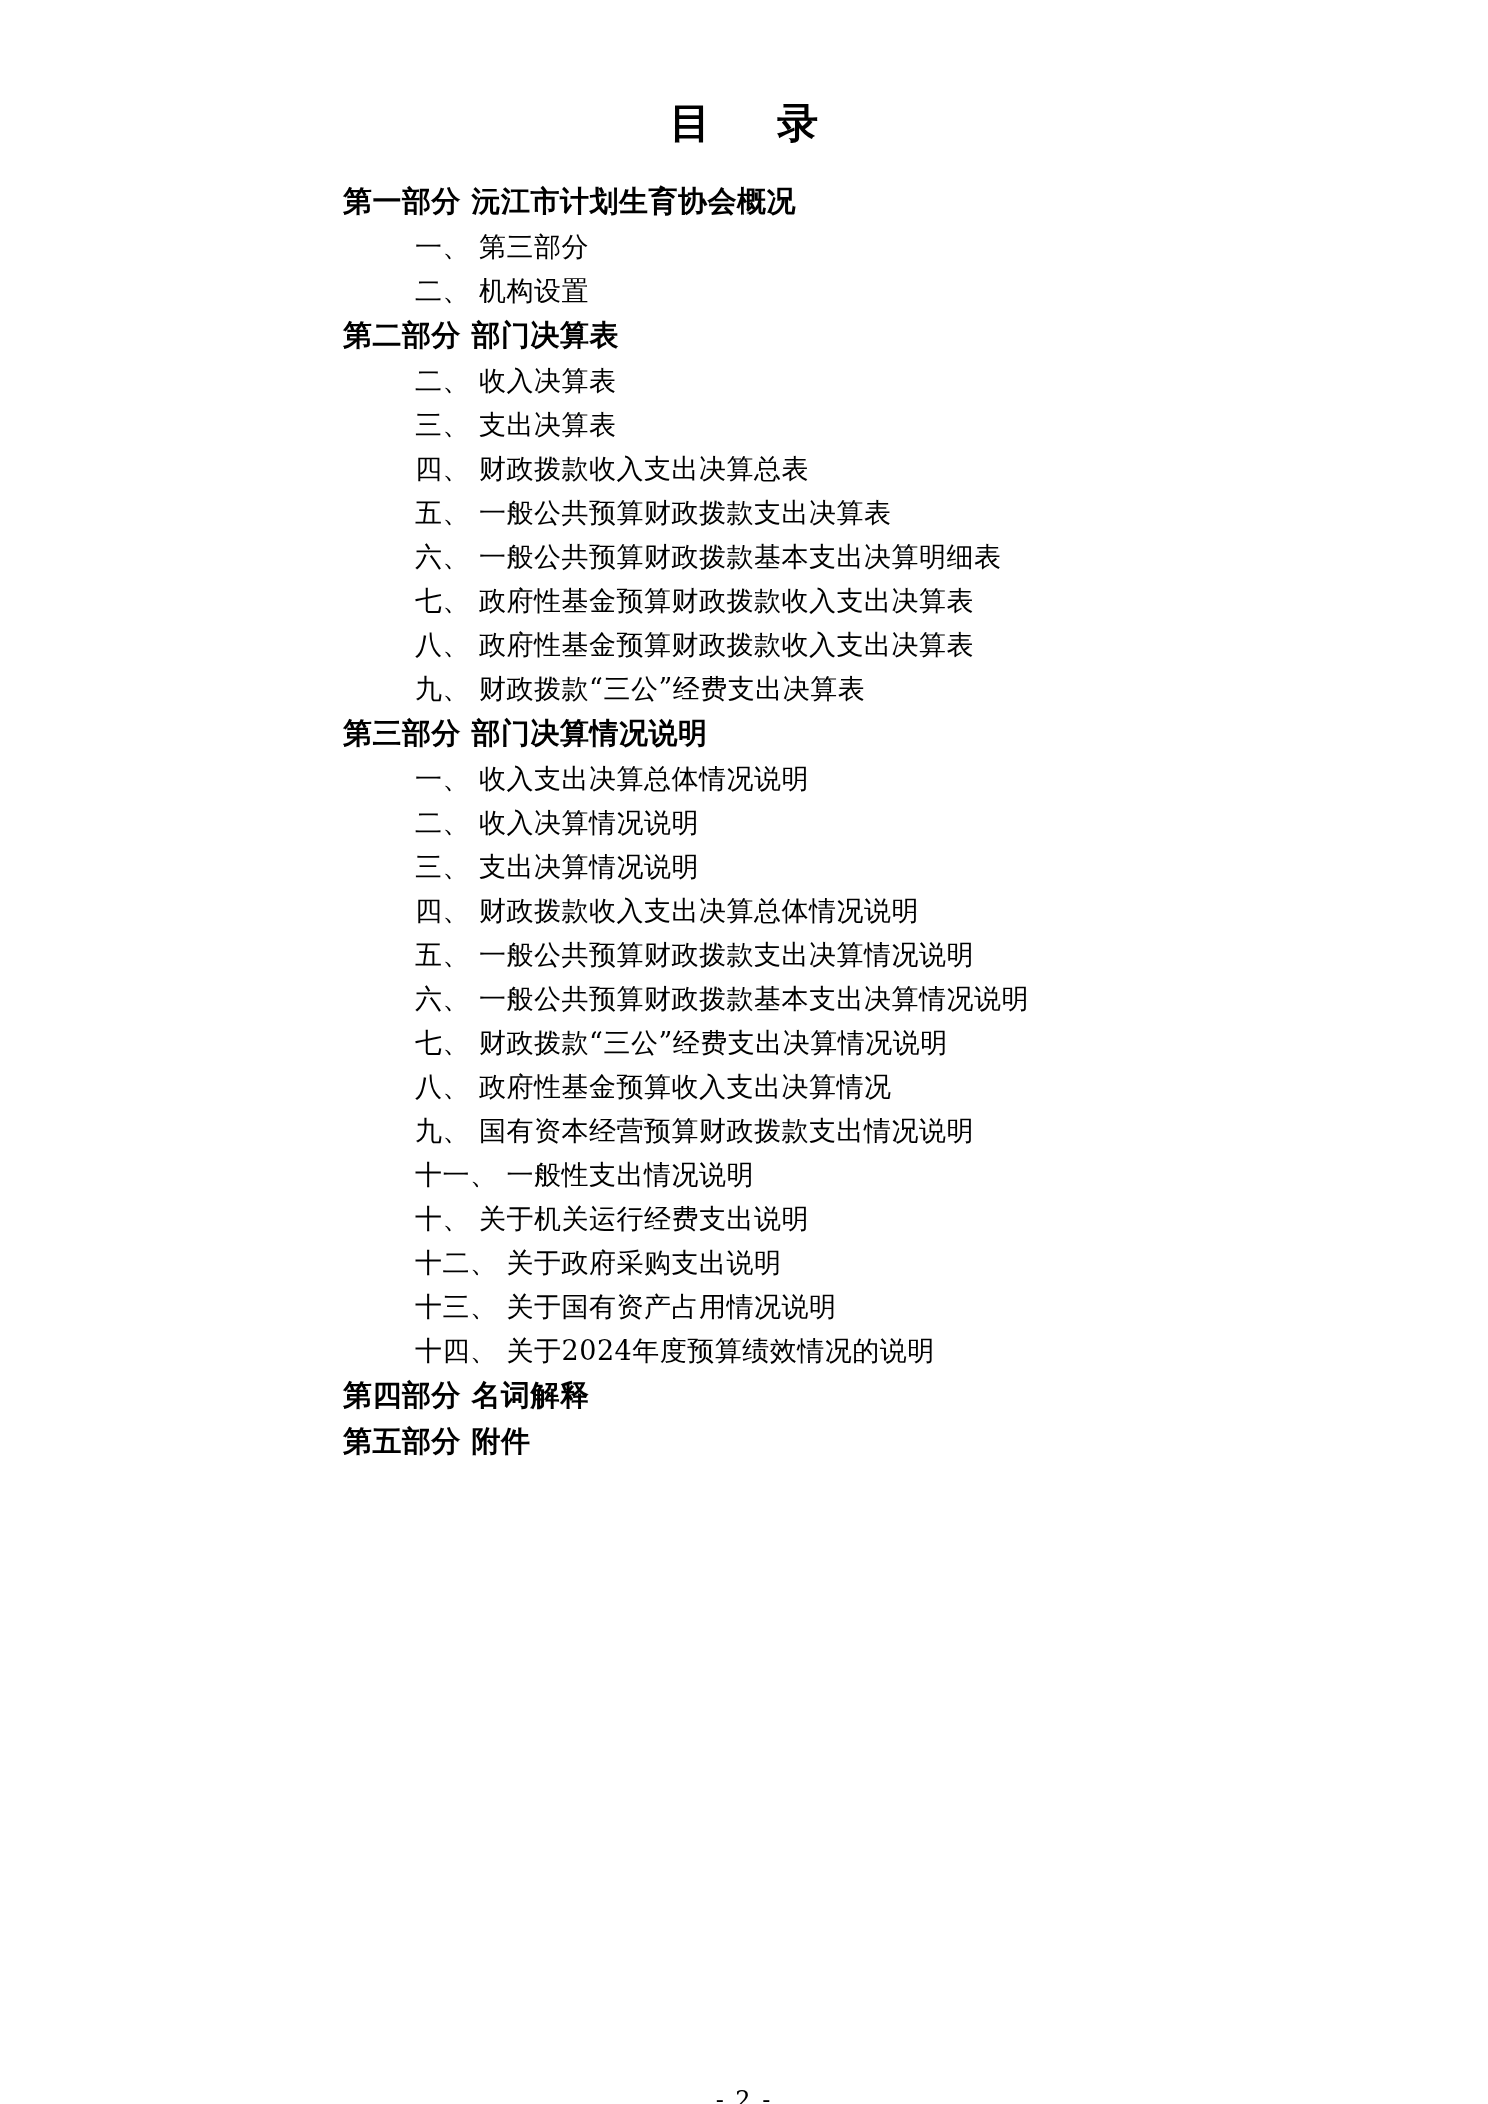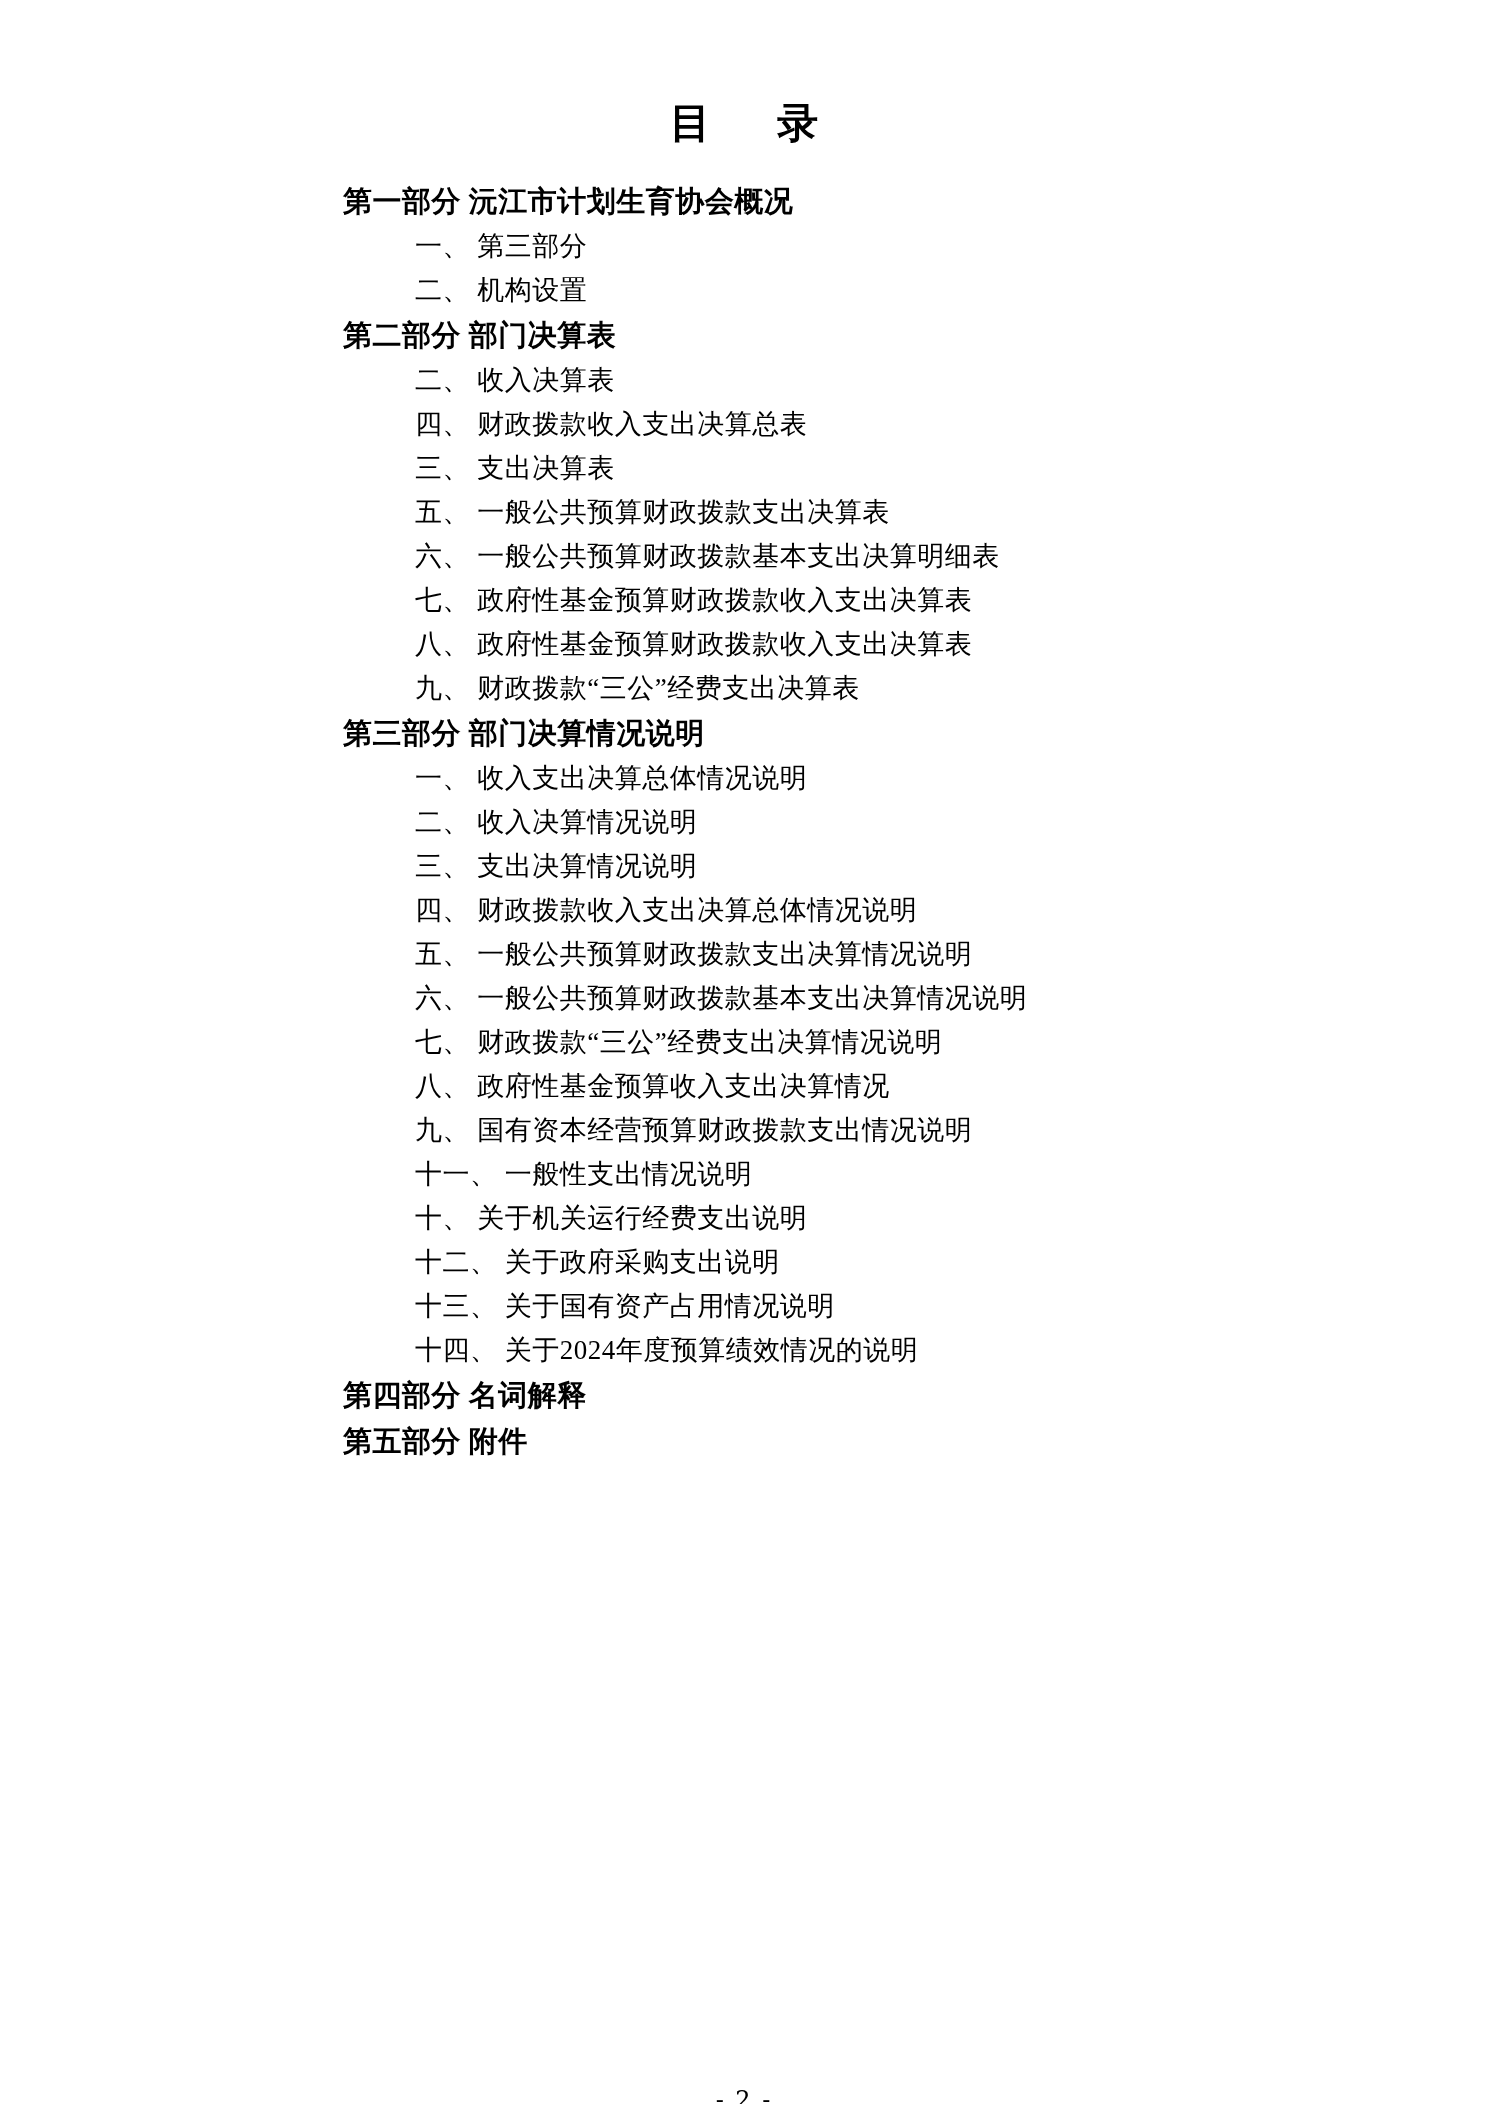--- a/index.html
+++ b/index.html
@@ -30,21 +30,20 @@
     margin-top: 96px;
     margin-bottom: 36px;
     padding-left: 26px;
     font-family: "DejaVu Serif", "Liberation Serif", serif;
   }
   .toc {
     margin: 16px auto;
     width: 1182px;
     padding-left: 190px;
     box-sizing: border-box;
-    font-family: Liberation Serif, serif;
   }
   .part-line {
     font-size: 29px;
     font-weight: bold;
     line-height: 1.0;
     margin-bottom: 17px;
     letter-spacing: 0.5px;
     white-space: nowrap;
   }
   .sub-line {
@@ -74,22 +73,22 @@
   <div class="doc-title">目    录</div>
 
   <div class="toc">
 
     <div class="part-line">第一部分  沅江市计划生育协会概况</div>
     <div class="sub-line">一、 第三部分</div>
     <div class="sub-line">二、 机构设置</div>
 
     <div class="part-line">第二部分  部门决算表</div>
     <div class="sub-line">二、 收入决算表</div>
+    <div class="sub-line">三、 支出决算表</div>
     <div class="sub-line">四、 财政拨款收入支出决算总表</div>
-    <div class="sub-line">三、 支出决算表</div>
     <div class="sub-line">五、 一般公共预算财政拨款支出决算表</div>
     <div class="sub-line">六、 一般公共预算财政拨款基本支出决算明细表</div>
     <div class="sub-line">七、 政府性基金预算财政拨款收入支出决算表</div>
     <div class="sub-line">八、 政府性基金预算财政拨款收入支出决算表</div>
     <div class="sub-line">九、 财政拨款“三公”经费支出决算表</div>
 
     <div class="part-line">第三部分  部门决算情况说明</div>
     <div class="sub-line">一、 收入支出决算总体情况说明</div>
     <div class="sub-line">二、 收入决算情况说明</div>
     <div class="sub-line">三、 支出决算情况说明</div>

